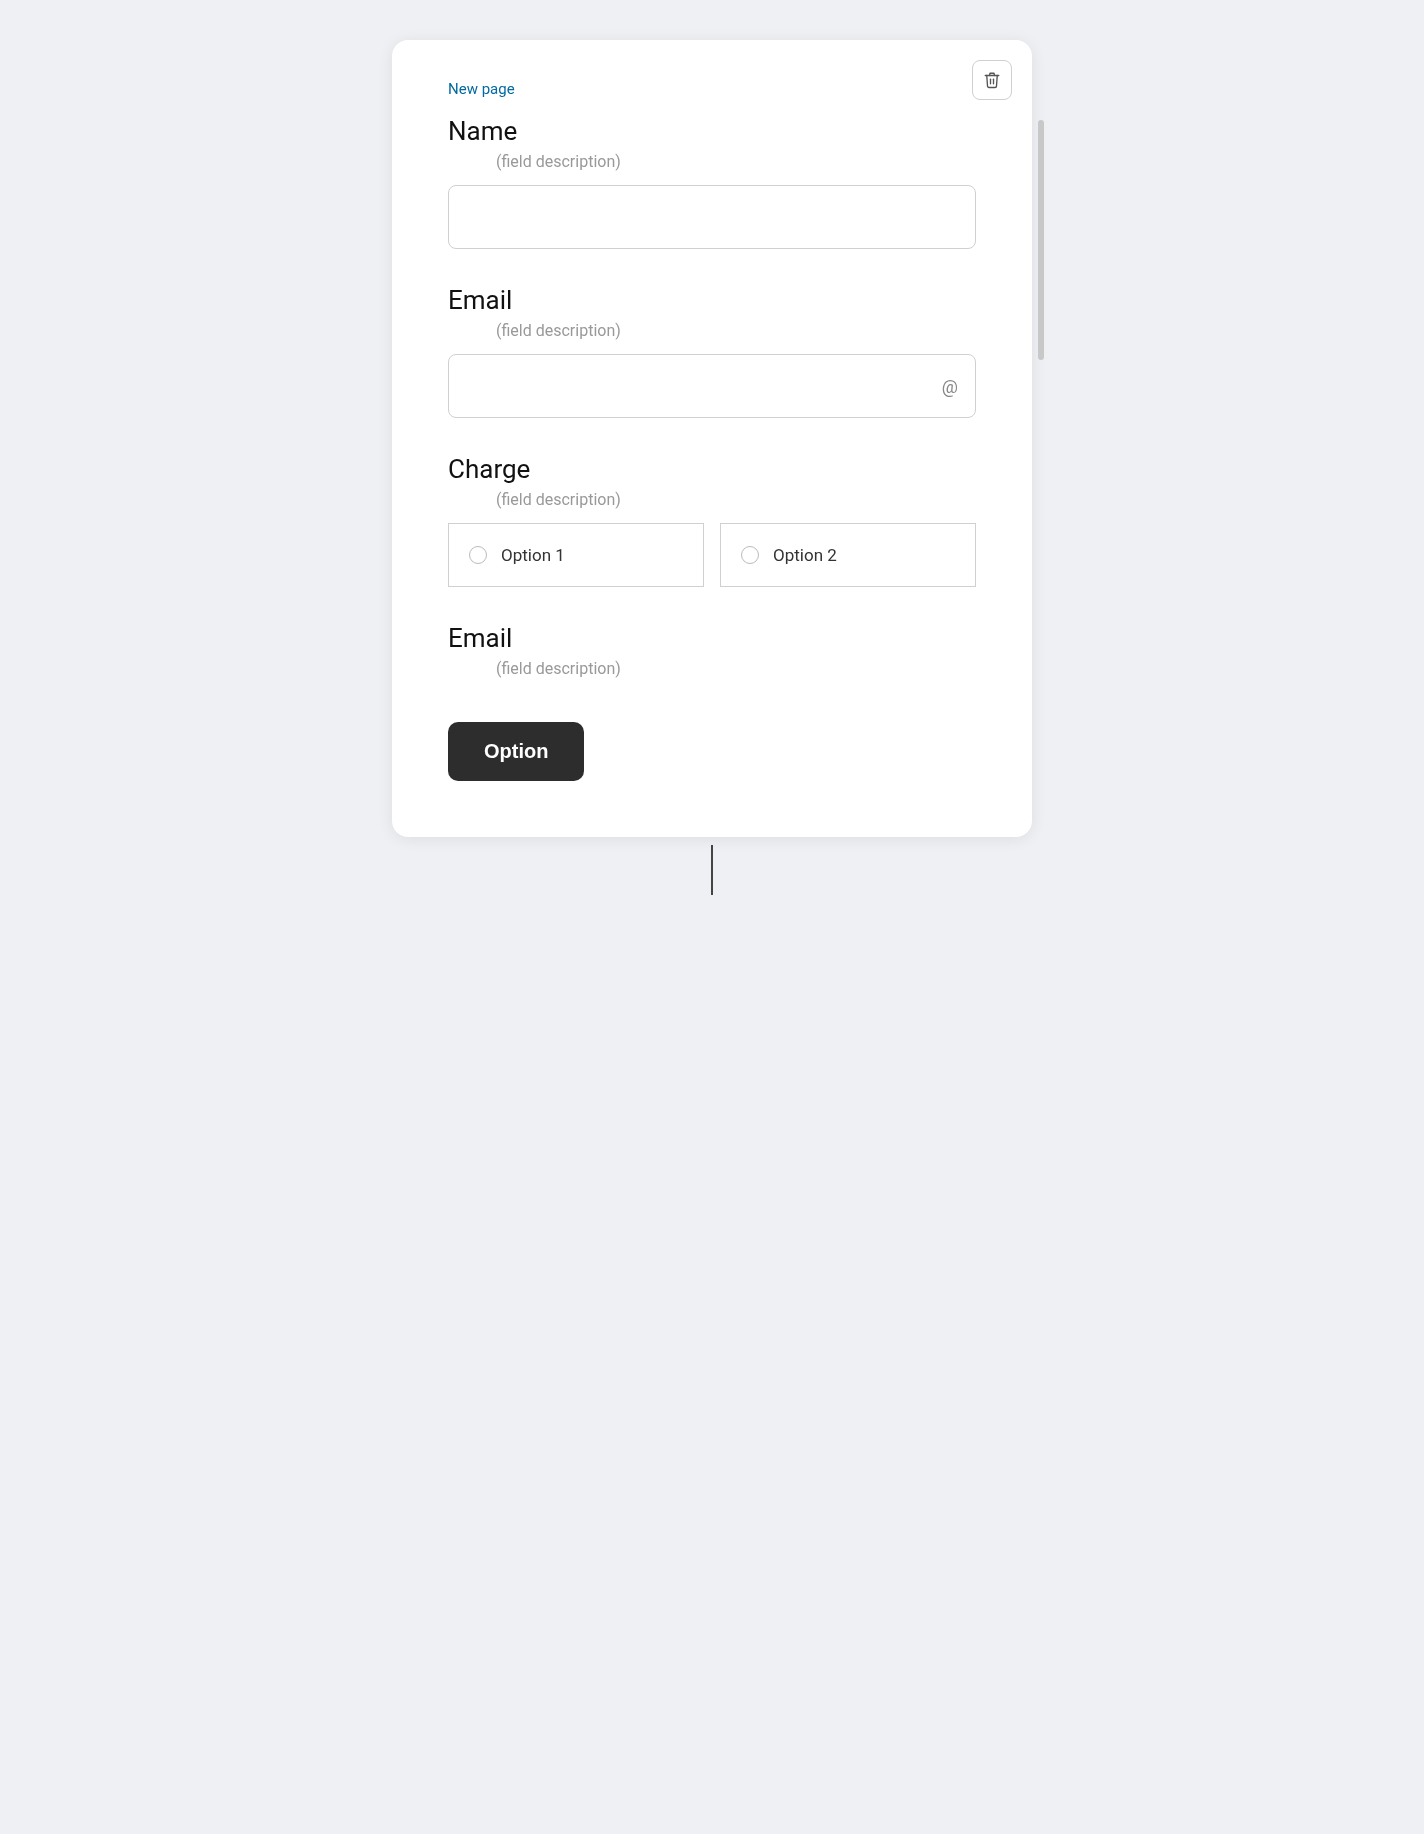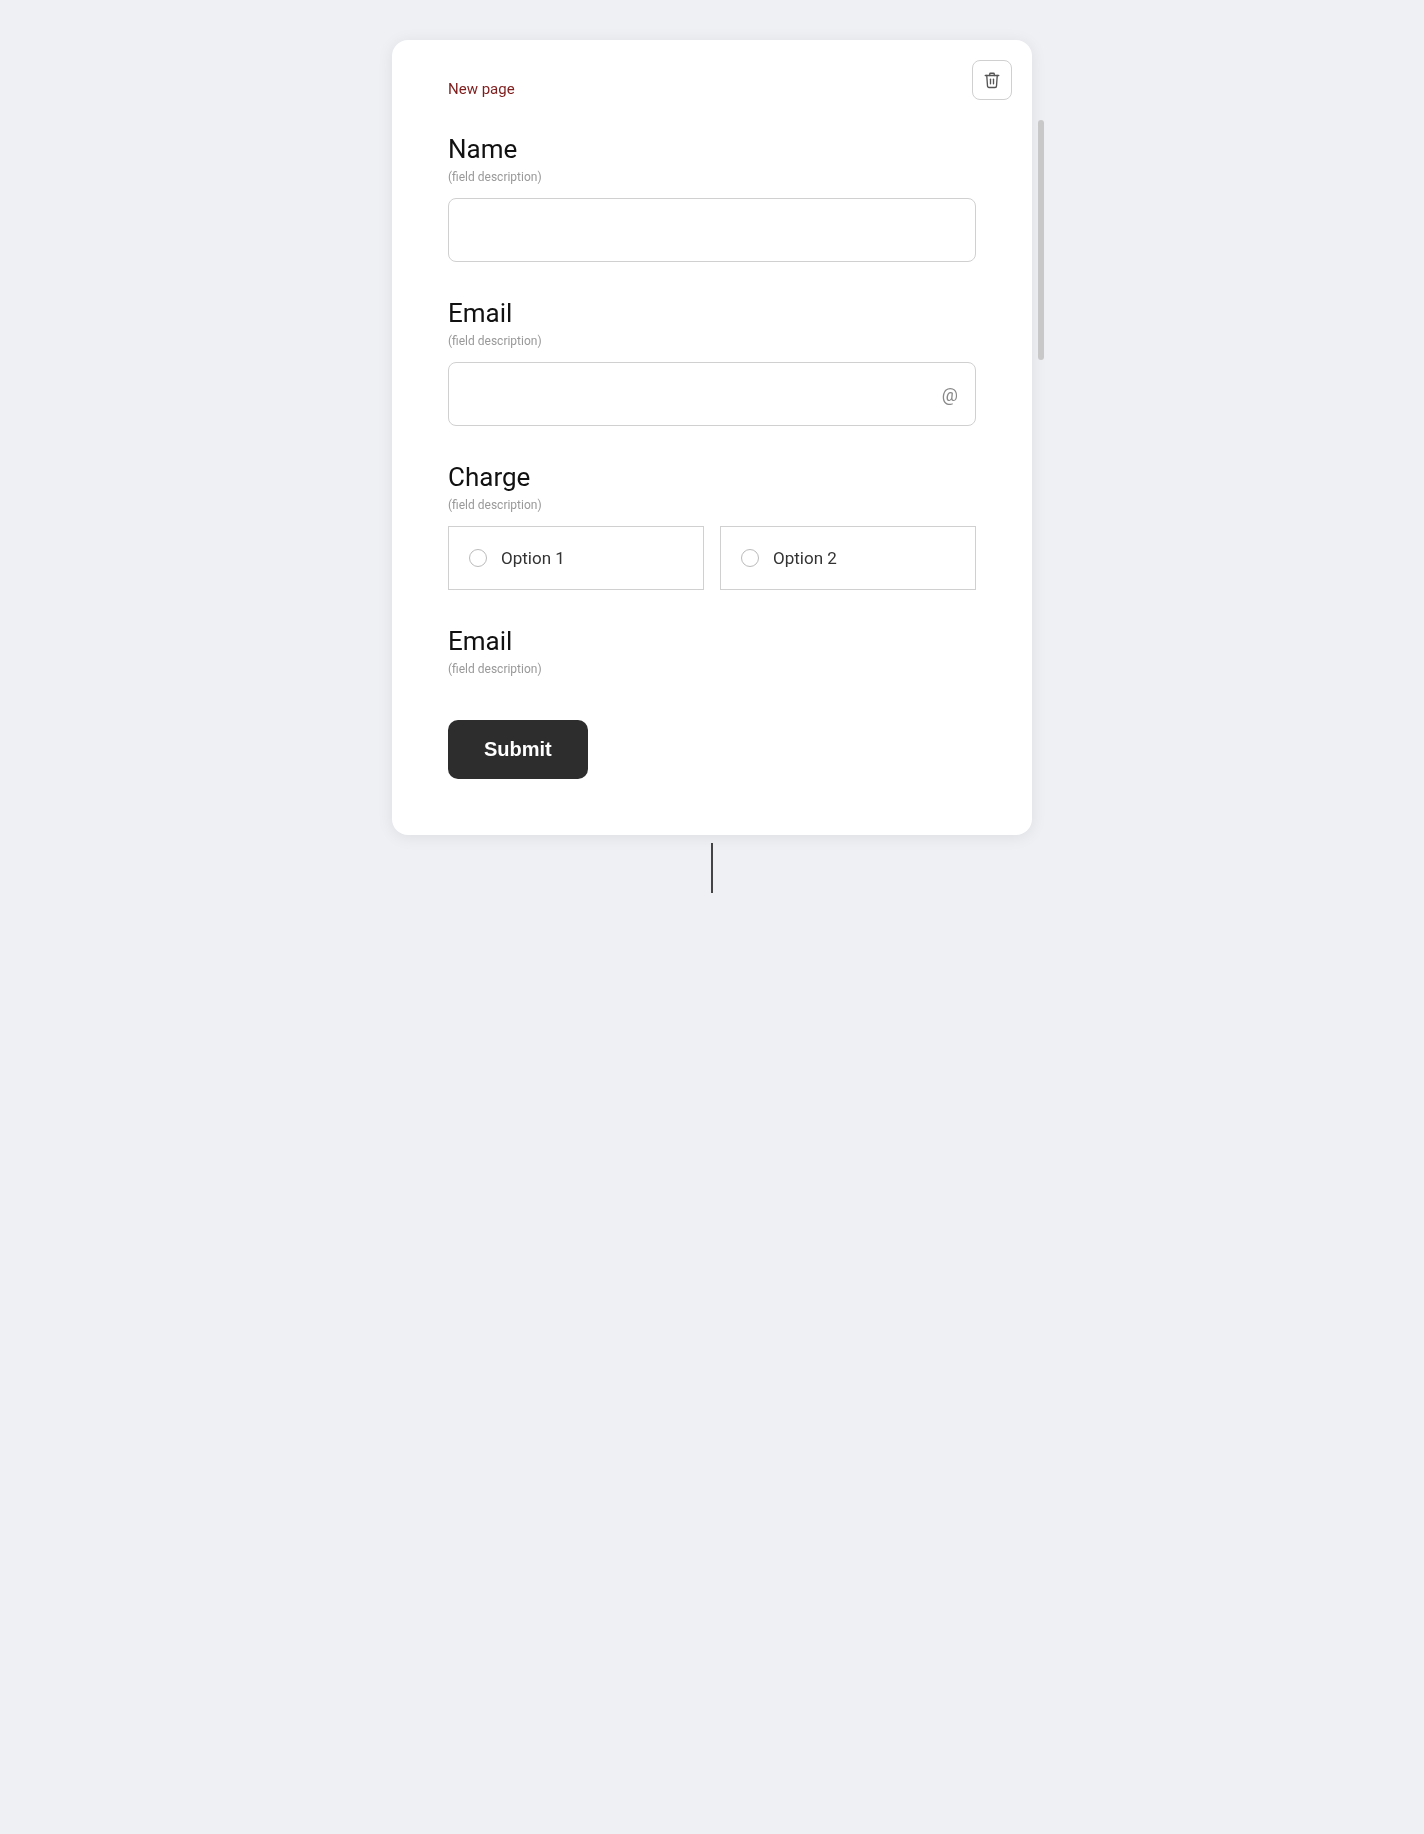--- a/index.html
+++ b/index.html
@@ -43,40 +43,41 @@
       cursor: pointer;
       display: flex;
       align-items: center;
       justify-content: center;
       color: #555;
       font-size: 16px;
     }
 
     .page-title {
       font-size: 15px;
-      color: #7f1d1d;
+      color: #0369a1;
       font-weight: 400;
-      margin-bottom: 36px;
+      margin-bottom: 18px;
     }
 
     .field-group {
       margin-bottom: 36px;
     }
 
     .field-label {
       font-size: 26px;
       font-weight: 400;
       color: #111;
       margin-bottom: 6px;
     }
 
     .field-description {
-      font-size: 12px;
+      font-size: 16px;
       color: #999;
       margin-bottom: 14px;
+      margin-left: 48px;
     }
 
     .text-input {
       width: 100%;
       height: 64px;
       border: 1.5px solid #d0d0d0;
       border-radius: 8px;
       padding: 0 18px;
       font-size: 16px;
       color: #333;
@@ -234,20 +235,20 @@
       </div>
     </div>
 
     
     <div class="field-group">
       <div class="field-label">Email</div>
       <div class="field-description">(field description)</div>
     </div>
 
     
-    <button class="submit-btn">Submit</button>
+    <button class="submit-btn">Option</button>
 
     
     <div class="scrollbar-track"></div>
   </div>
 
   <div class="bottom-line"></div>
 </div>
 
 </body></html>

